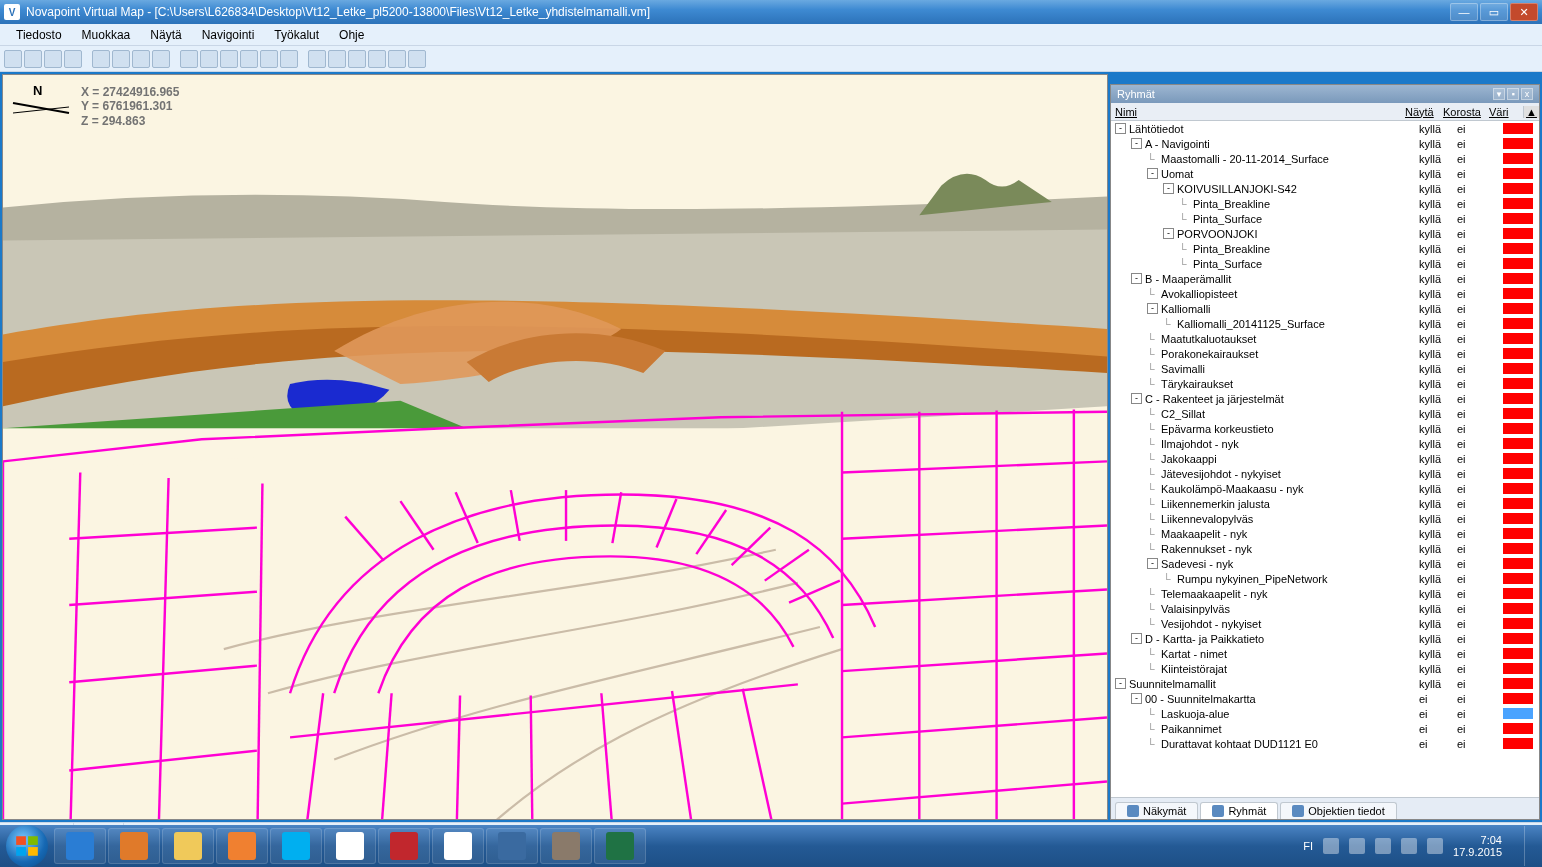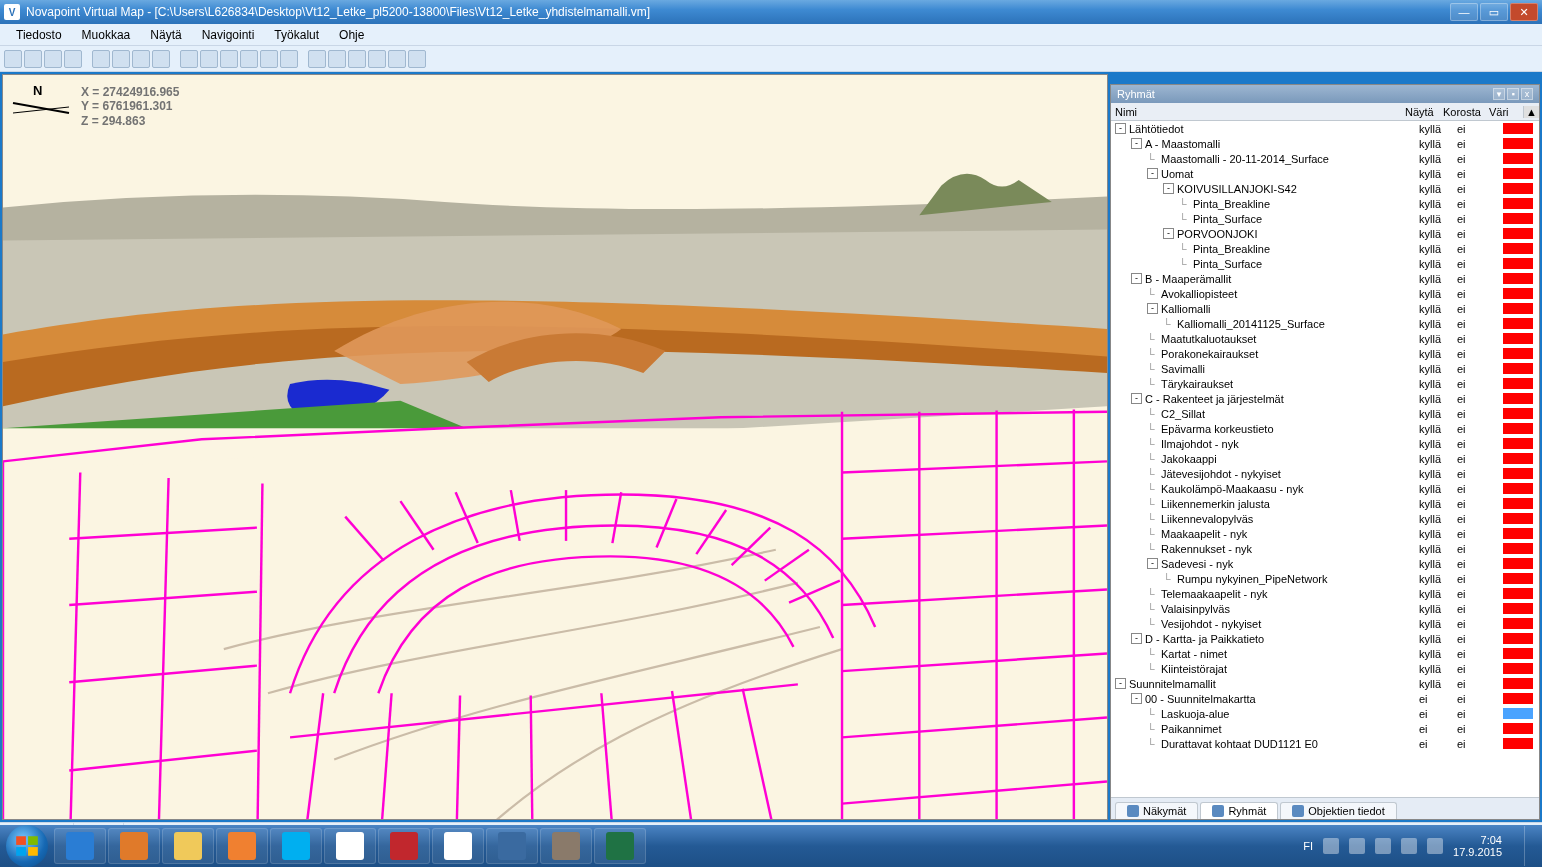--- a/index.html
+++ b/index.html
@@ -31,21 +31,21 @@
 
 
 .scene { position:absolute; inset:0; }
 
 
 .rightpanel { width:430px; background:#0369a1; border:1px solid #888; margin:12px 2px 2px 0; display:flex; flex-direction:column; }
 .panel-title { height:18px; background:linear-gradient(to bottom,#9db6d1,#7a99bb); color:#fff; font-size:11px; padding:2px 6px; display:flex; align-items:center; }
 .panel-title .spacer { flex:1; }
 .panel-title .pbtn { width:12px; height:12px; background:rgba(255,255,255,0.2); border:1px solid rgba(255,255,255,0.4); margin-left:2px; font-size:9px; display:flex; align-items:center; justify-content:center; }
 
-.tree-header { height:18px; background:#e9eef5; border-bottom:1px solid #c0c8d0; display:flex; font-size:11px; align-items:center; }
+.tree-header { height:18px; background:#e9eef5; border-bottom:1px solid #c0c8d0; display:flex; font-size:11px; align-items:center;text-decoration:underline; }
 .tree-header .col-name { flex:1; padding-left:4px; }
 .tree-header .col { width:38px; text-align:left; }
 .tree-header .col-color { width:34px; }
 
 .tree-body { flex:1; overflow-y:auto; font-size:11px; background:#fff; position:relative; }
 .tree-row { display:flex; align-items:center; height:15px; padding-left:4px; white-space:nowrap; }
 .tree-row .expander { width:11px; height:11px; border:1px solid #888; display:inline-flex; align-items:center; justify-content:center; font-size:9px; line-height:1; margin-right:3px; background:#fff; }
 .tree-row .noexp { width:11px; height:11px; margin-right:3px; display:inline-block; }
 .tree-row .tline { color:#999; }
 .tree-row .label { flex:1; overflow:hidden; text-overflow:ellipsis; }
@@ -239,21 +239,21 @@
           <span class="indent" style="width: 0px;"></span>
           <span class="expander">-</span>
           <span class="label">Lähtötiedot</span>
           <span class="c-nayta">kyllä</span>
           <span class="c-korosta" style="width: 46px;">ei</span>
           <span class="c-color" style="background: rgb(255, 0, 0);"></span>
         </div>
         <div class="tree-row">
           <span class="indent" style="width: 16px;"></span>
           <span class="expander">-</span>
-          <span class="label">A - Maastomalli</span>
+          <span class="label">A - Navigointi</span>
           <span class="c-nayta">kyllä</span>
           <span class="c-korosta" style="width: 46px;">ei</span>
           <span class="c-color" style="background: rgb(255, 0, 0);"></span>
         </div>
         <div class="tree-row">
           <span class="indent" style="width: 32px;"></span>
           <span class="noexp"><span class="tline">└</span></span>
           <span class="label">Maastomalli - 20-11-2014_Surface</span>
           <span class="c-nayta">kyllä</span>
           <span class="c-korosta" style="width: 46px;">ei</span>

